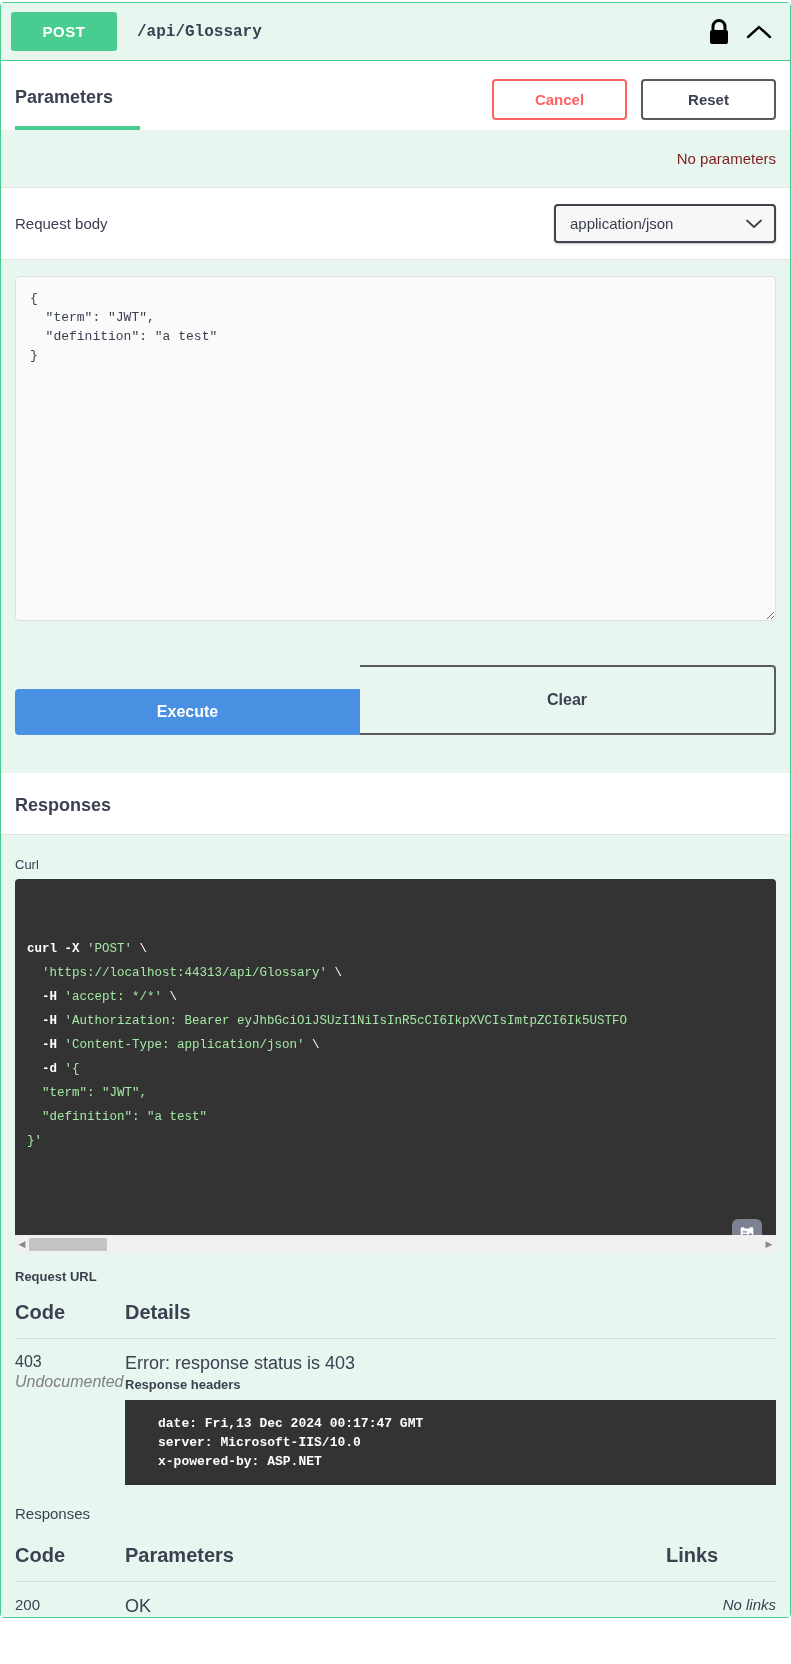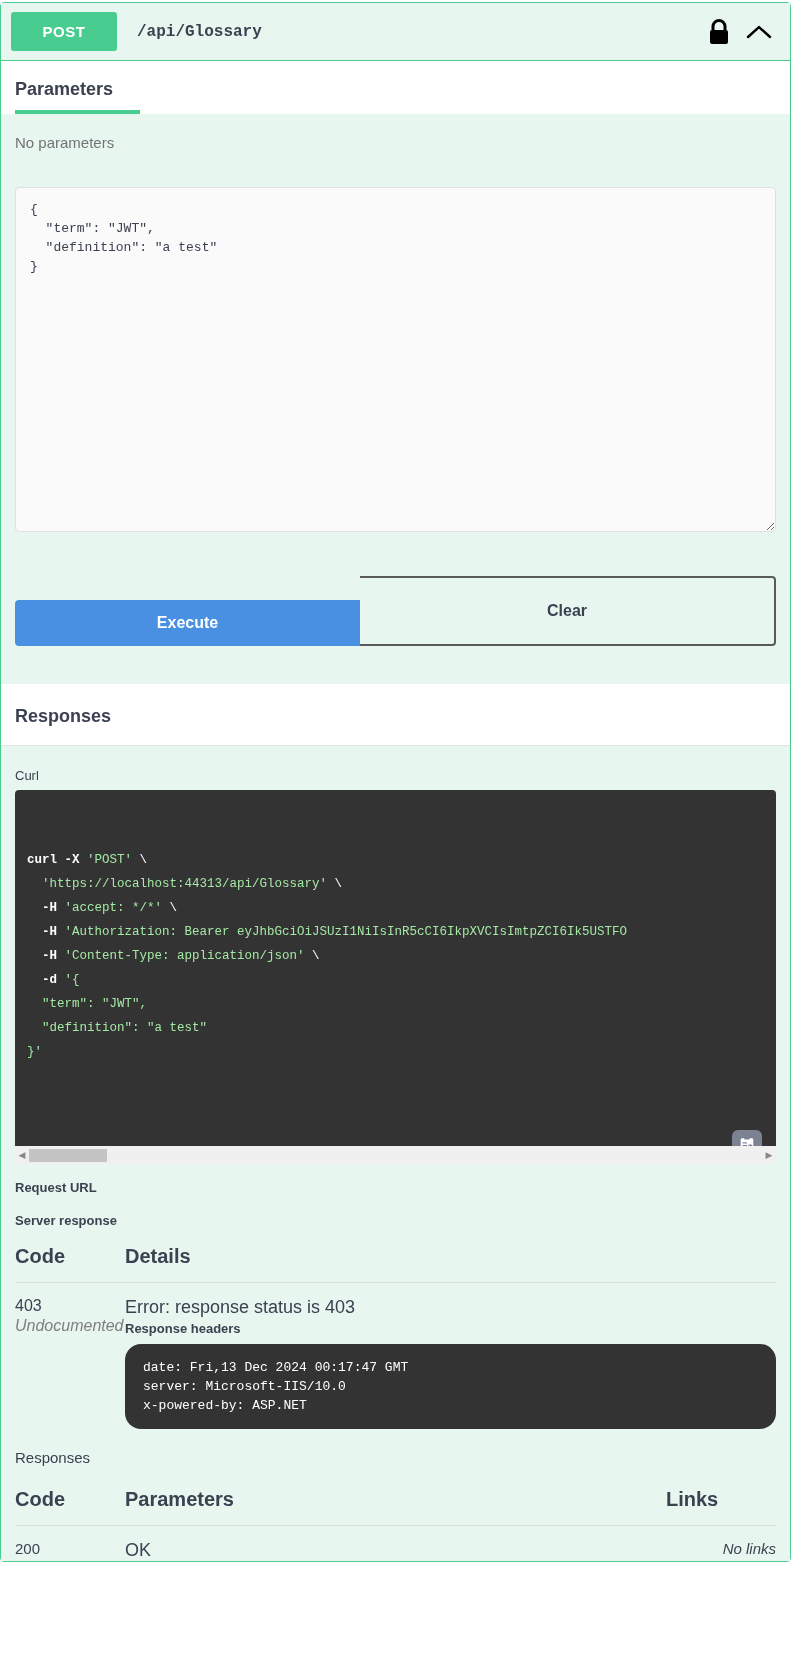--- a/index.html
+++ b/index.html
@@ -86,21 +86,22 @@
     min-width: 135px;
     text-align: center;
   }
   .btn-cancel { border: 2px solid #ff6060; color: #ff6060; }
   .btn-reset  { border: 2px solid #5a5a5a; color: #3b4151; }
 
   .row-green {
     background: #e8f6f0;
     padding: 20px 14px;
     font-size: 15px;
-    color: #737373;
+    color: #7f1d1d;
+    text-align: right;
   }
   .req-body-row {
     background: #fff;
     display:flex;
     align-items:center;
     justify-content: space-between;
     padding: 16px 14px;
     border-top: 1px solid #e4e4e4;
     border-bottom: 1px solid #e4e4e4;
   }
@@ -269,27 +270,27 @@
   .undocumented {
     font-size: 16px;
     font-style: italic;
     color: #808080;
     margin-top: 2px;
   }
   .details-msg { font-size: 18px; color:#3b4151; margin-bottom: 3px; }
   .resp-headers-title { font-size: 13px; font-weight:bold; color:#3b4151; margin-bottom: 8px; }
   .headers-dark {
     background: #333333;
-    border-radius: 16px;
-    padding: 14px 18px;
+    border-radius: 0;
+    padding: 14px 33px;
     font-family: "Liberation Mono", monospace;
     font-size: 13px;
     line-height: 19px;
     color: #ffffff;
-    font-weight: normal;
+    font-weight: bold;
     white-space: pre;
   }
   .no-links { font-style: italic; color: #4a4a4a; font-size: 15px; }
   .responses-label2 { font-size: 15px; color:#3b4151; padding: 20px 0 12px 0; }
 </style>
 </head>
 <body>
 
 <div class="page">
 
@@ -310,25 +311,42 @@
             <path d="M2 14 L13 4 L24 14" fill="none" stroke="#000" stroke-width="2.4" stroke-linecap="round"></path>
           </svg>
         </span>
       </span>
     </div>
 
     <div class="opblock-body">
 
       <div class="params-header">
         <div class="params-title">Parameters</div>
+        <div class="btn-group">
+          <button class="btn btn-cancel">Cancel</button>
+          <button class="btn btn-reset">Reset</button>
+        </div>
         <div class="tab-underline"></div>
       </div>
 
       <div class="row-green">No parameters</div>
 
+      <div class="req-body-row">
+        <div class="req-body-label">Request body</div>
+        <div class="select-wrap">
+          <select class="content-type">
+            <option>application/json</option>
+          </select>
+          <span class="select-arrow">
+            <svg width="16" height="10" viewBox="0 0 16 10">
+              <path d="M1 1.5 L8 8 L15 1.5" fill="none" stroke="#3b4151" stroke-width="1.8" stroke-linecap="round"></path>
+            </svg>
+          </span>
+        </div>
+      </div>
 
       <div class="body-editor-wrap">
         <textarea class="body-editor" spellcheck="false" style="">{
   "term": "JWT",
   "definition": "a test"
 }</textarea>
       </div>
 
       <div class="exec-wrap">
         <button class="btn-execute">Execute</button>
@@ -367,21 +385,20 @@
 
         <div class="hscroll">
           <span class="arrow-l">◀</span>
           <span class="thumb"></span>
           <span style="flex:1"></span>
           <span class="arrow-r">▶</span>
         </div>
 
         <div class="small-label label-bold" style="margin-top:16px;">Request URL</div>
 
-        <div class="small-label label-bold" style="margin-top:18px;">Server response</div>
 
         <table class="resp-table">
           <thead>
             <tr>
               <th class="col-code">Code</th>
               <th>Details</th>
             </tr>
           </thead>
           <tbody>
             <tr>

